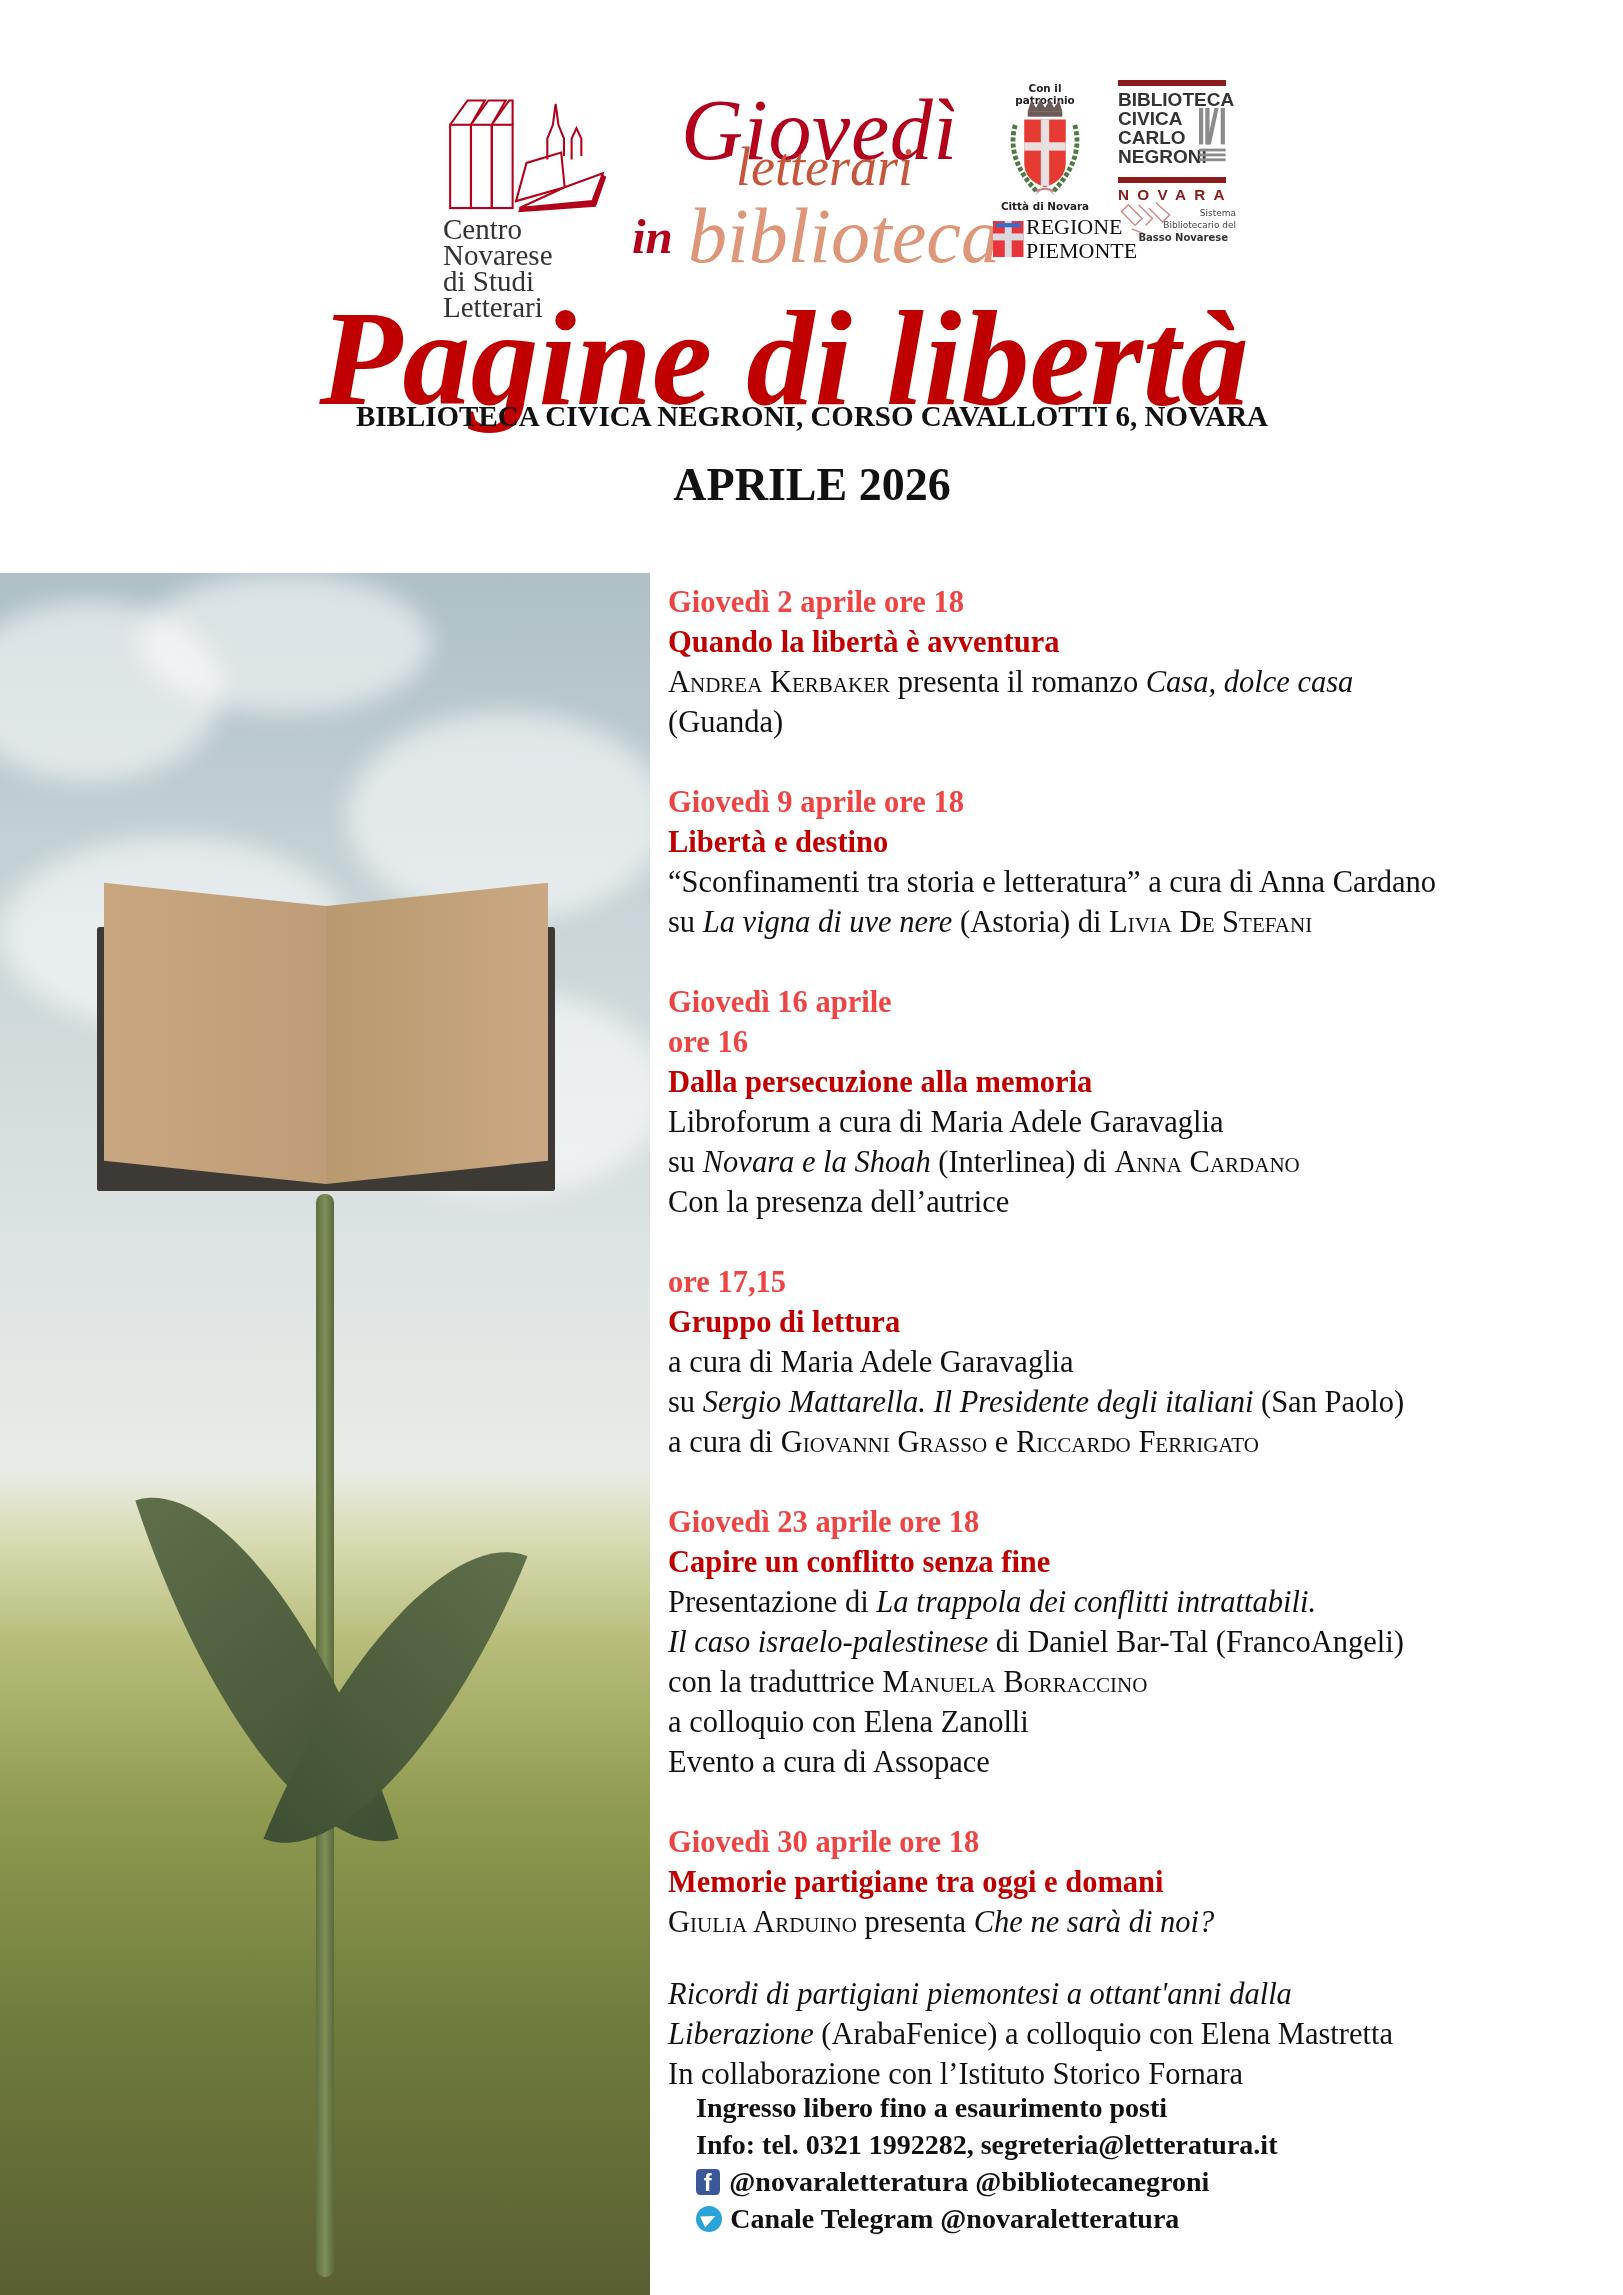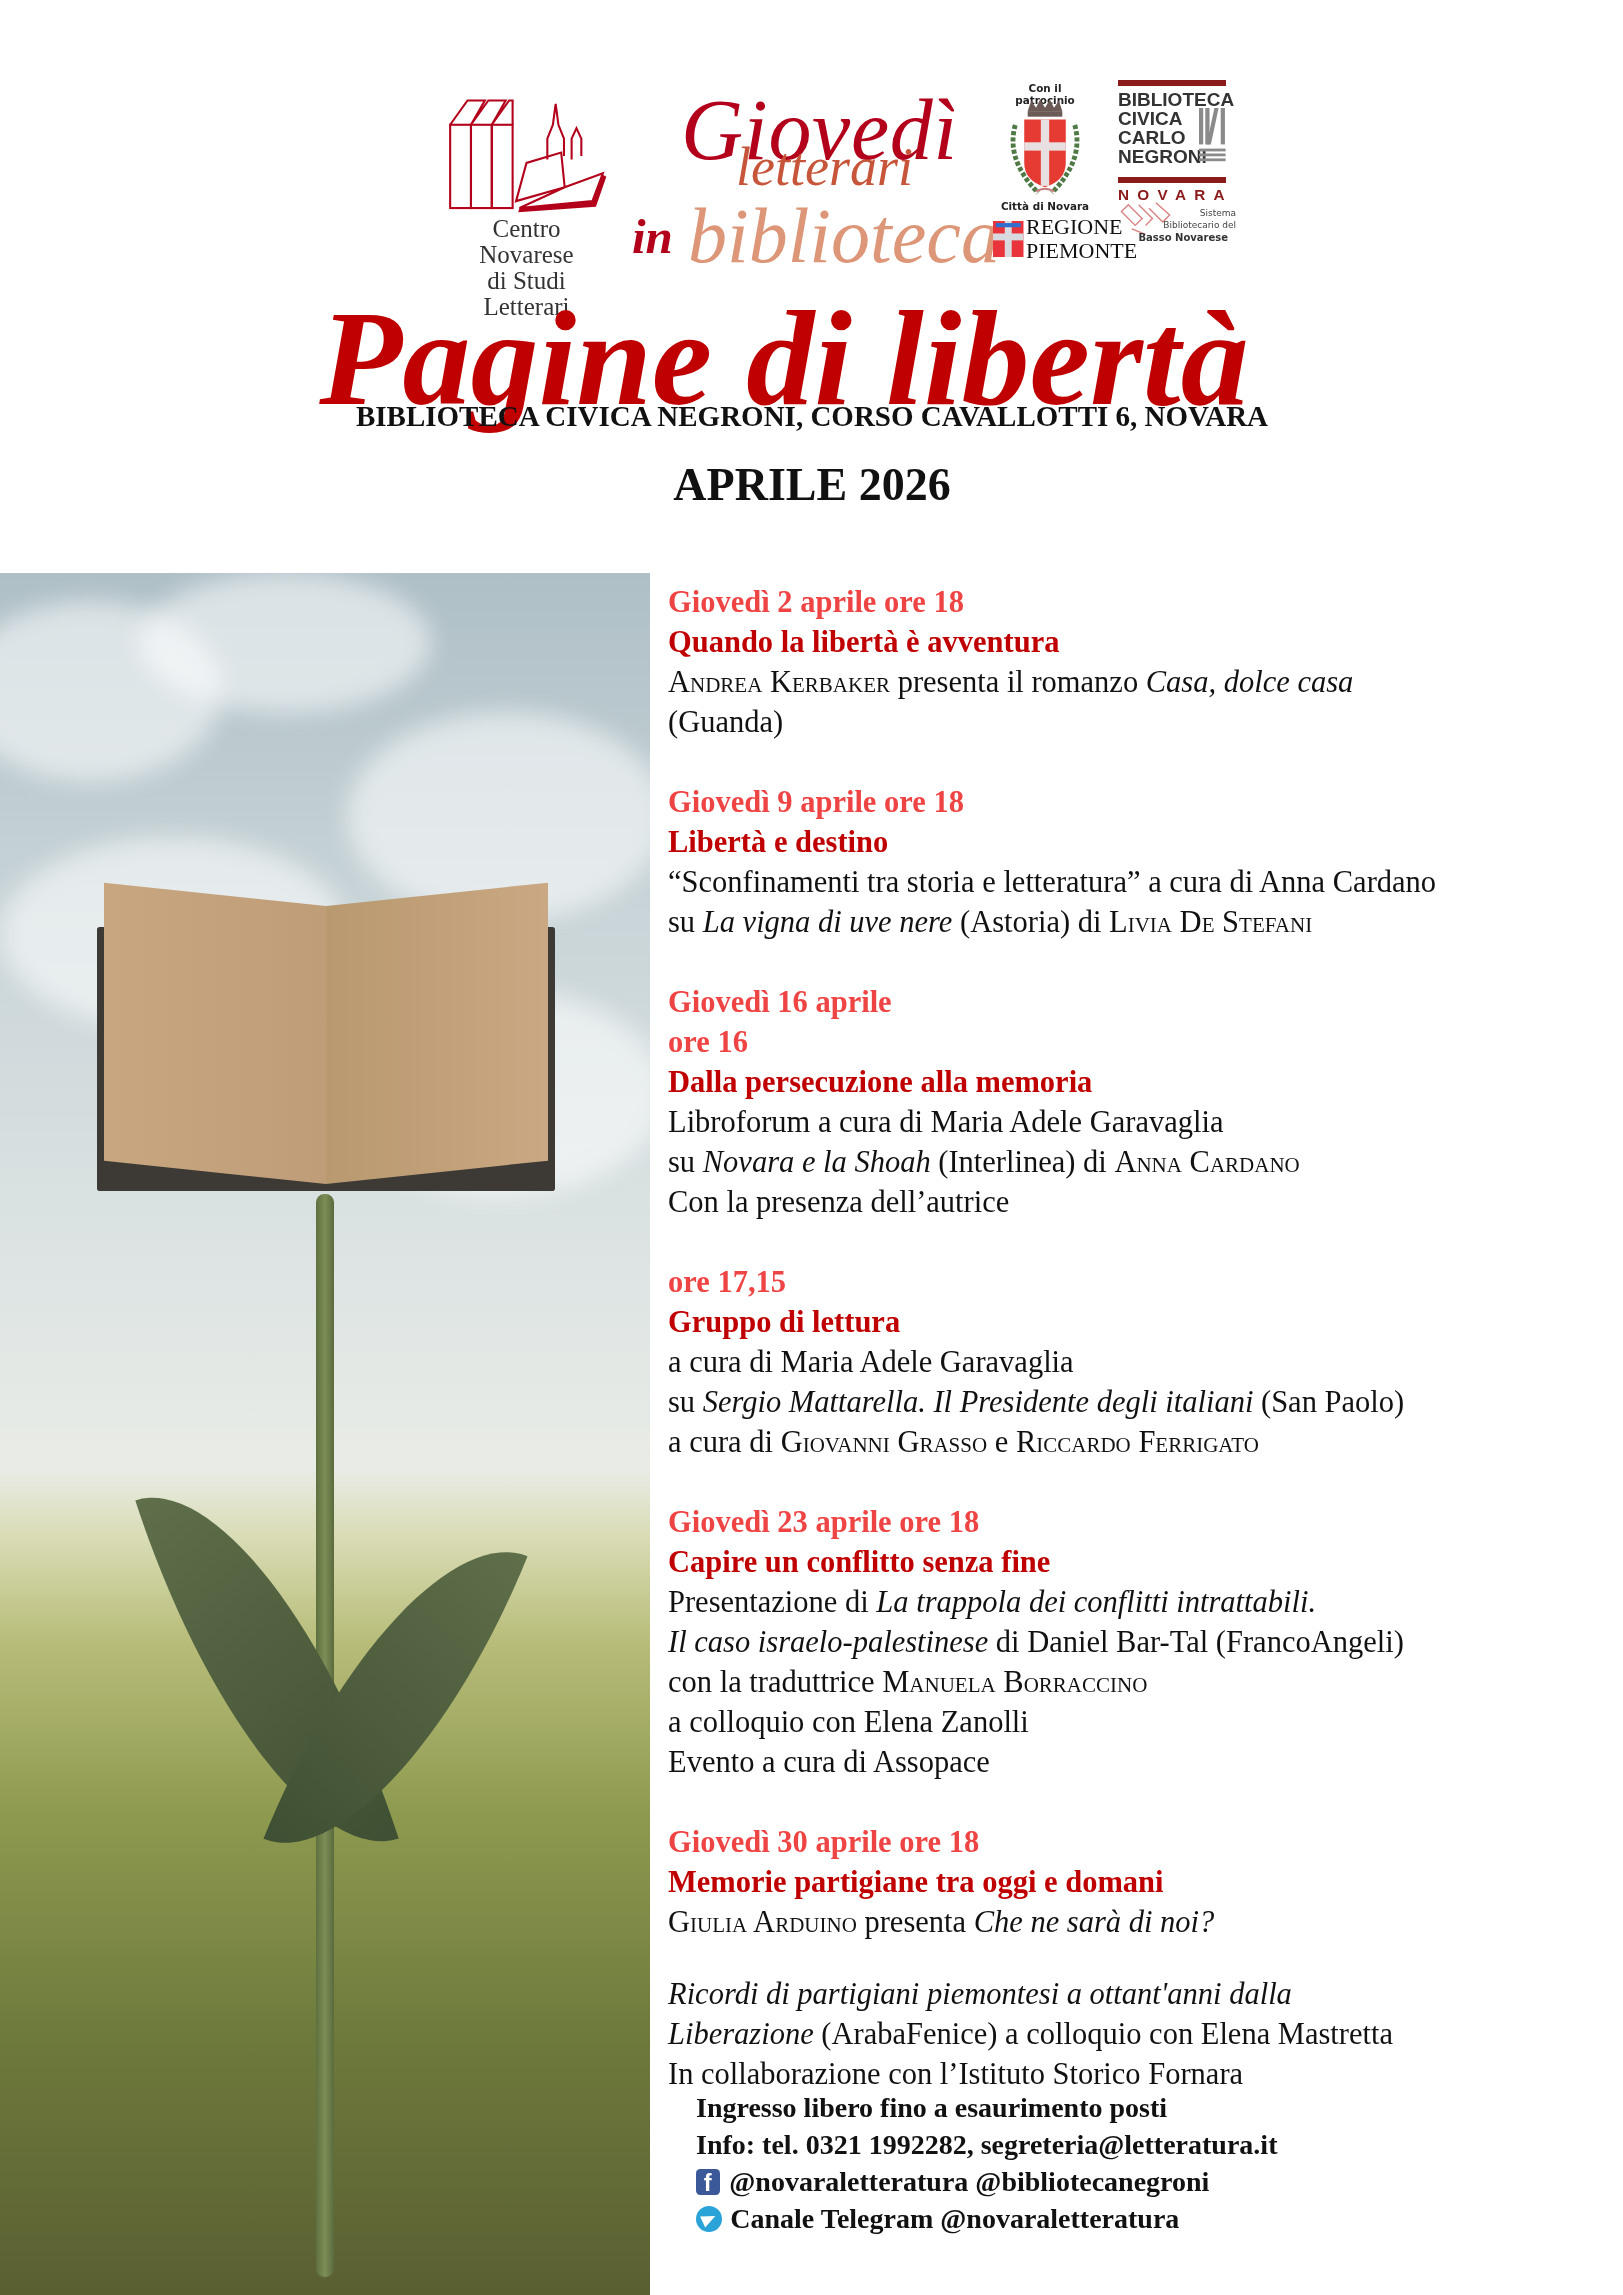--- a/index.html
+++ b/index.html
@@ -4,21 +4,21 @@
 <style>
   html, body { margin: 0; padding: 0; }
   body {
     width: 1624px; height: 2295px; background: #ffffff; position: relative; overflow: hidden;
     font-family: "Liberation Serif", "DejaVu Serif", serif; color: #111;
   }
   .abs { position: absolute; }
 
   
   .logo-cnsl { left: 436px; top: 97px; width: 174px; height: 174px; }
-  .logo-cnsl .caption { position: absolute; left: 7px; top: 119px; width: 167px; font-size: 25px; line-height: 26px; color: #333; text-align: center; }
+  .logo-cnsl .caption { position: absolute; left: 7px; top: 119px; width: 167px; font-size: 29px; line-height: 26px; color: #333; }
   .logo-gl { left: 632px; top: 80px; width: 361px; height: 194px; }
   .gl-giovedi { position: absolute; left: 49px; top: 0; font-size: 86px; font-style: italic; color: #b3001b; letter-spacing: 0.7px; }
   .gl-letterari { position: absolute; left: 104px; top: 56px; font-size: 54px; font-style: italic; color: #c7553a; }
   .gl-in { position: absolute; left: 0; top: 128px; font-size: 49px; font-style: italic; font-weight: bold; color: #b3001b; }
   .gl-biblioteca { position: absolute; left: 56px; top: 111px; font-size: 78px; font-style: italic; color: #dd9677; }
 
   .logo-novara { left: 1000px; top: 82px; width: 90px; height: 187px; }
   .logo-novara .patr { position: absolute; left: 0; top: 0; width: 90px; text-align: center; font-family: "DejaVu Sans", sans-serif; font-weight: bold; font-size: 10.4px; color: #222; }
   .logo-novara .citta { position: absolute; left: 0; top: 118px; width: 90px; text-align: center; font-family: "DejaVu Sans", sans-serif; font-weight: bold; font-size: 10.4px; color: #222; }
   .logo-regione { left: 993px; top: 215px; width: 121px; height: 49px; }

